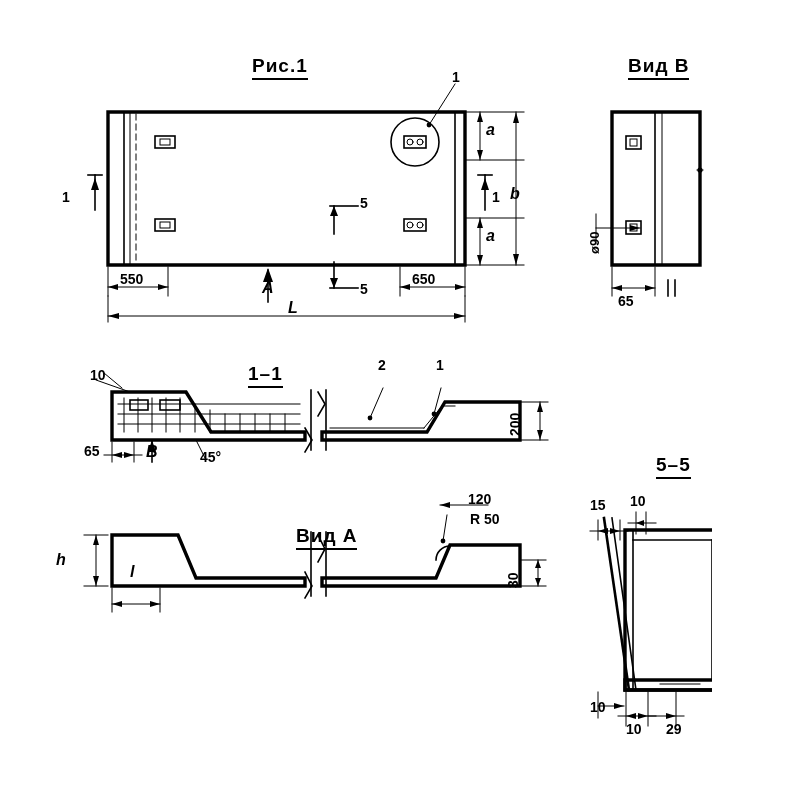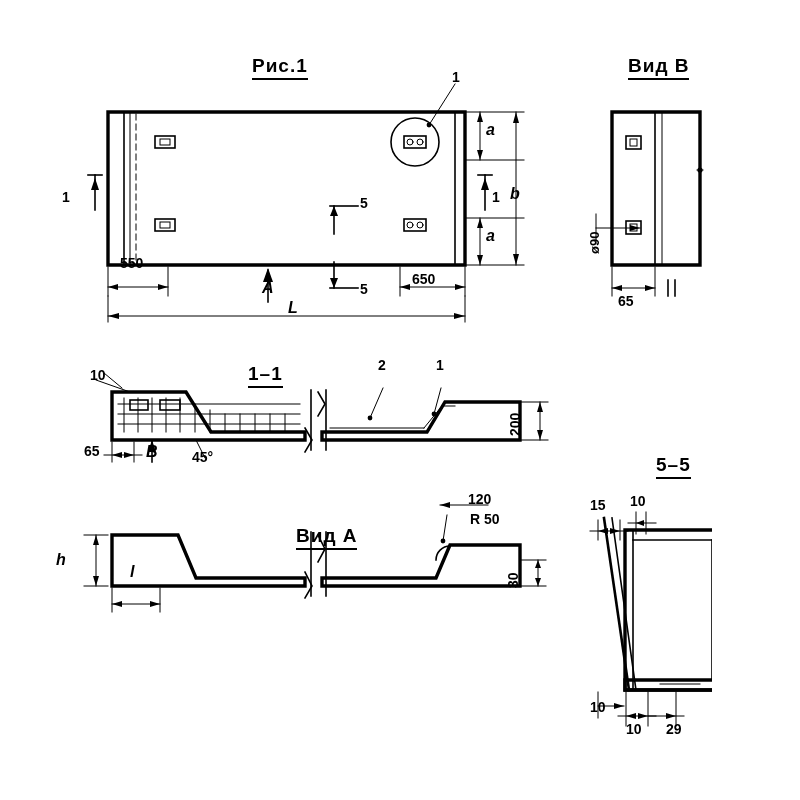--- a/index.html
+++ b/index.html
@@ -316,34 +316,34 @@
   <div class="lbl title" style="left:248px; top:364px;"><span class="ul">1–1</span></div>
   <div class="lbl title" style="left:296px; top:482px;margin-top:44px;"><span class="ul">Вид А</span></div>
   <div class="lbl title" style="left:656px; top:446px;margin-top:9px;"><span class="ul">5–5</span></div>
 
   <div class="lbl dim" style="left:452px; top:70px;"><span>1</span></div>
   <div class="lbl dim" style="left:62px; top:190px;"><span>1</span></div>
   <div class="lbl dim" style="left:492px; top:190px;"><span>1</span></div>
   <div class="lbl dim" style="left:360px; top:196px;"><span>5</span></div>
   <div class="lbl dim" style="left:360px; top:282px;"><span>5</span></div>
   <div class="lbl ital" style="left:262px; top:280px;"><span>А</span></div>
-  <div class="lbl dim" style="left:120px; top:256px;"><span>550</span></div>
+  <div class="lbl dim" style="left:120px; top:272px;"><span>550</span></div>
   <div class="lbl dim" style="left:412px; top:272px;"><span>650</span></div>
   <div class="lbl ital" style="left:288px; top:300px;"><span>L</span></div>
   <div class="lbl ital" style="left:486px; top:122px;"><span>a</span></div>
   <div class="lbl ital" style="left:486px; top:228px;"><span>a</span></div>
   <div class="lbl ital" style="left:510px; top:186px;"><span>b</span></div>
 
   <div class="lbl dim-sm rot90" style="left:588px; top:254px;"><span>ø90</span></div>
   <div class="lbl dim" style="left:618px; top:294px;"><span>65</span></div>
 
   <div class="lbl dim" style="left:90px; top:368px;"><span>10</span></div>
   <div class="lbl dim" style="left:84px; top:444px;"><span>65</span></div>
   <div class="lbl ital" style="left:146px; top:444px;"><span>В</span></div>
-  <div class="lbl dim" style="left:192px; top:450px;"><span>45°</span></div>
+  <div class="lbl dim" style="left:200px; top:450px;"><span>45°</span></div>
   <div class="lbl dim" style="left:378px; top:358px;"><span>2</span></div>
   <div class="lbl dim" style="left:436px; top:358px;"><span>1</span></div>
   <div class="lbl dim rot90" style="left:508px; top:436px;"><span>200</span></div>
 
   <div class="lbl ital" style="left:56px; top:552px;"><span>h</span></div>
   <div class="lbl ital" style="left:130px; top:564px;"><span>l</span></div>
   <div class="lbl dim" style="left:468px; top:492px;"><span>120</span></div>
   <div class="lbl dim" style="left:470px; top:512px;"><span>R 50</span></div>
   <div class="lbl dim rot90" style="left:506px; top:588px;"><span>30</span></div>
 

